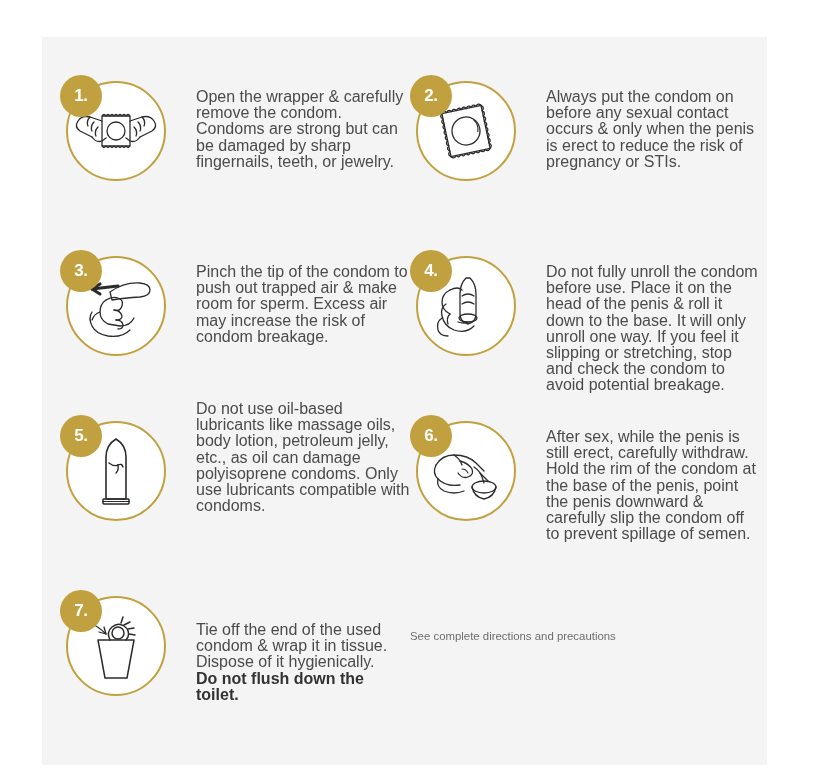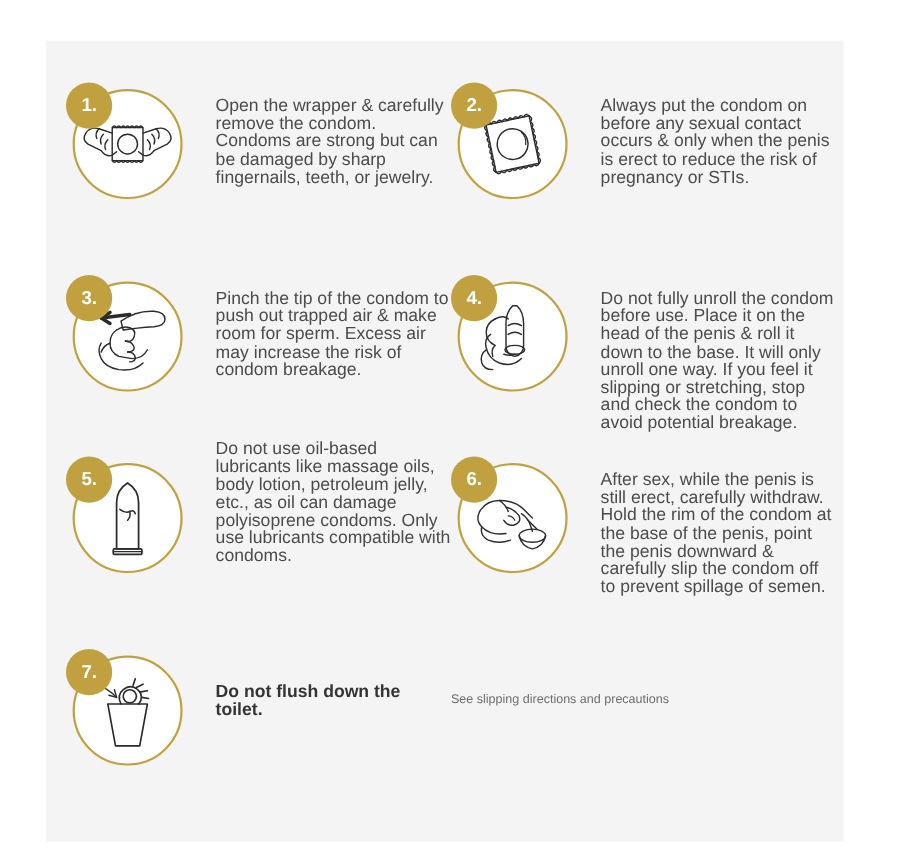--- a/index.html
+++ b/index.html
@@ -301,23 +301,24 @@
               <path d="M44 44 Q40 36 46 31 Q52 26 58 30 Q64 34 62 41 L60 44"></path>
               <circle cx="52" cy="37" r="6"></circle>
               <path d="M58 29 L64 26 M62 33 L68 32 M63 38 L69 39 M55 27 L57 21"></path>
               <path d="M22 26 Q32 30 40 38" stroke-width="1.3"></path>
               <path d="M40 38 L33 36 M40 38 L38 31" stroke-width="1.3"></path>
             </svg>
           </div>
         </div>
         <div class="step-badge">7.</div>
         <div class="step-text" style="top:32px;">
+          <p>Tie off the end of the used condom &amp; wrap it in tissue. Dispose of it hygienically.</p>
           <p class="emphasis">Do not flush down the toilet.</p>
         </div>
       </div>
     </div>
 
     <div class="closing-note">
-      <p>See slipping directions and precautions</p>
+      <p>See complete directions and precautions</p>
     </div>
 
   </div>
 </div>
 
 </body></html>

